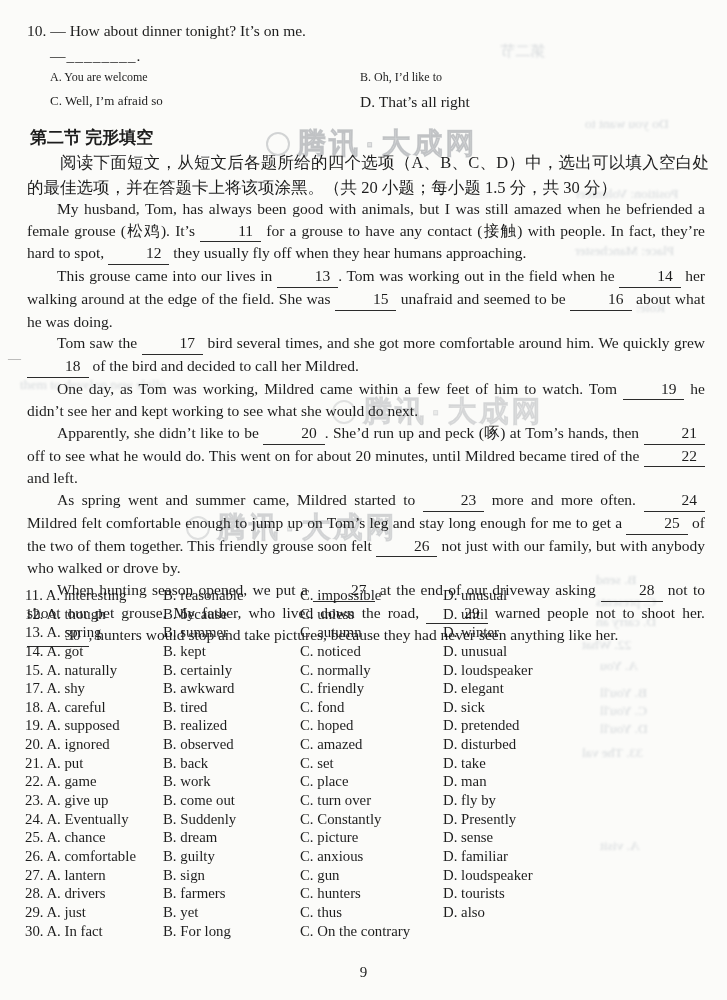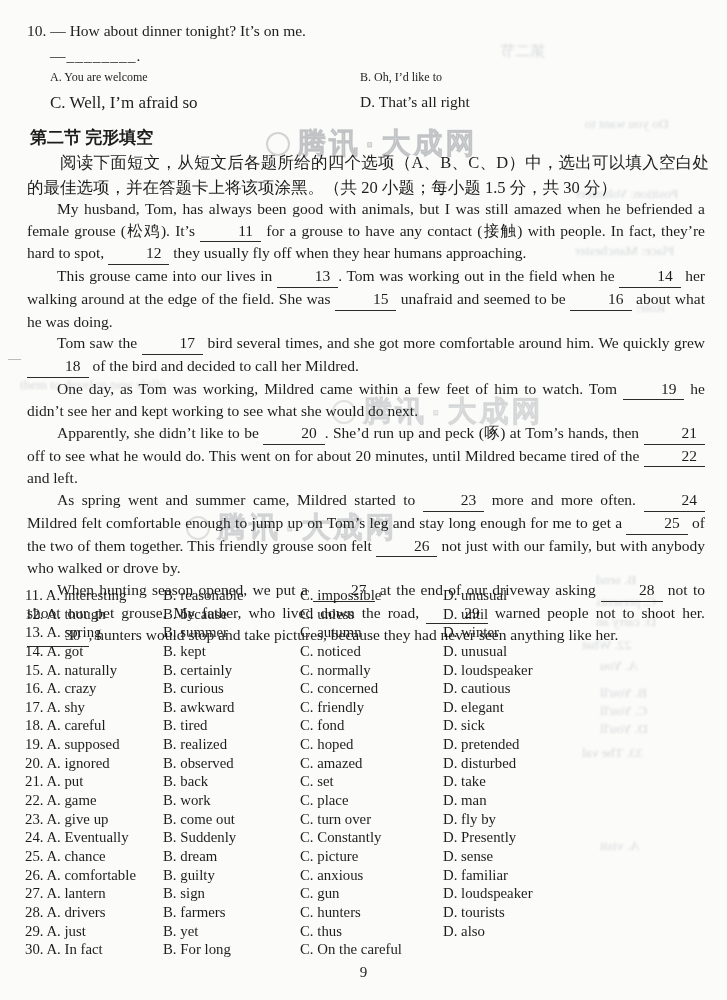--- a/index.html
+++ b/index.html
@@ -11,21 +11,21 @@
     position:relative;
     overflow:hidden;
   }
   .abs{position:absolute;}
 
   
   #q10-line1{left:27px;top:22px;font-size:15.5px;}
   #q10-line2{left:50px;top:47px;font-size:15.5px;letter-spacing:1px;}
   #q10-optA{left:50px;top:70px;font-size:12px;}
   #q10-optB{left:360px;top:70px;font-size:12px;}
-  #q10-optC{left:50px;top:93px;font-size:17px;}
+  #q10-optC{left:50px;top:93px;font-size:13px;}
   #q10-optD{left:360px;top:93px;font-size:15.5px;}
 
   
   #section-heading{left:30px;top:126px;font-size:17px;font-weight:bold;}
   #instructions{
     left:27px;top:150px;width:682px;
     font-size:16.5px;line-height:25px;
     text-align:justify;text-indent:2em;
   }
 
@@ -187,26 +187,20 @@
       <span class="opt-cell">C. noticed</span>
       <span class="opt-cell">D. unusual</span>
     </div>
     <div class="opt-row">
       <span class="opt-cell">15. A. naturally</span>
       <span class="opt-cell">B. certainly</span>
       <span class="opt-cell">C. normally</span>
       <span class="opt-cell">D. loudspeaker</span>
     </div>
     <div class="opt-row">
-      <span class="opt-cell">16. A. crazy</span>
-      <span class="opt-cell">B. curious</span>
-      <span class="opt-cell">C. concerned</span>
-      <span class="opt-cell">D. cautious</span>
-    </div>
-    <div class="opt-row">
       <span class="opt-cell">17. A. shy</span>
       <span class="opt-cell">B. awkward</span>
       <span class="opt-cell">C. friendly</span>
       <span class="opt-cell">D. elegant</span>
     </div>
     <div class="opt-row">
       <span class="opt-cell">18. A. careful</span>
       <span class="opt-cell">B. tired</span>
       <span class="opt-cell">C. fond</span>
       <span class="opt-cell">D. sick</span>
@@ -273,19 +267,19 @@
     </div>
     <div class="opt-row">
       <span class="opt-cell">29. A. just</span>
       <span class="opt-cell">B. yet</span>
       <span class="opt-cell">C. thus</span>
       <span class="opt-cell">D. also</span>
     </div>
     <div class="opt-row">
       <span class="opt-cell">30. A. In fact</span>
       <span class="opt-cell">B. For long</span>
-      <span class="opt-cell">C. On the careful</span>
+      <span class="opt-cell">C. On the contrary</span>
     </div>
   </div>
 
 <div id="stray-mark" class="abs">—</div>
 
 <div id="page-number" class="abs">9</div>
 
 </body></html>

